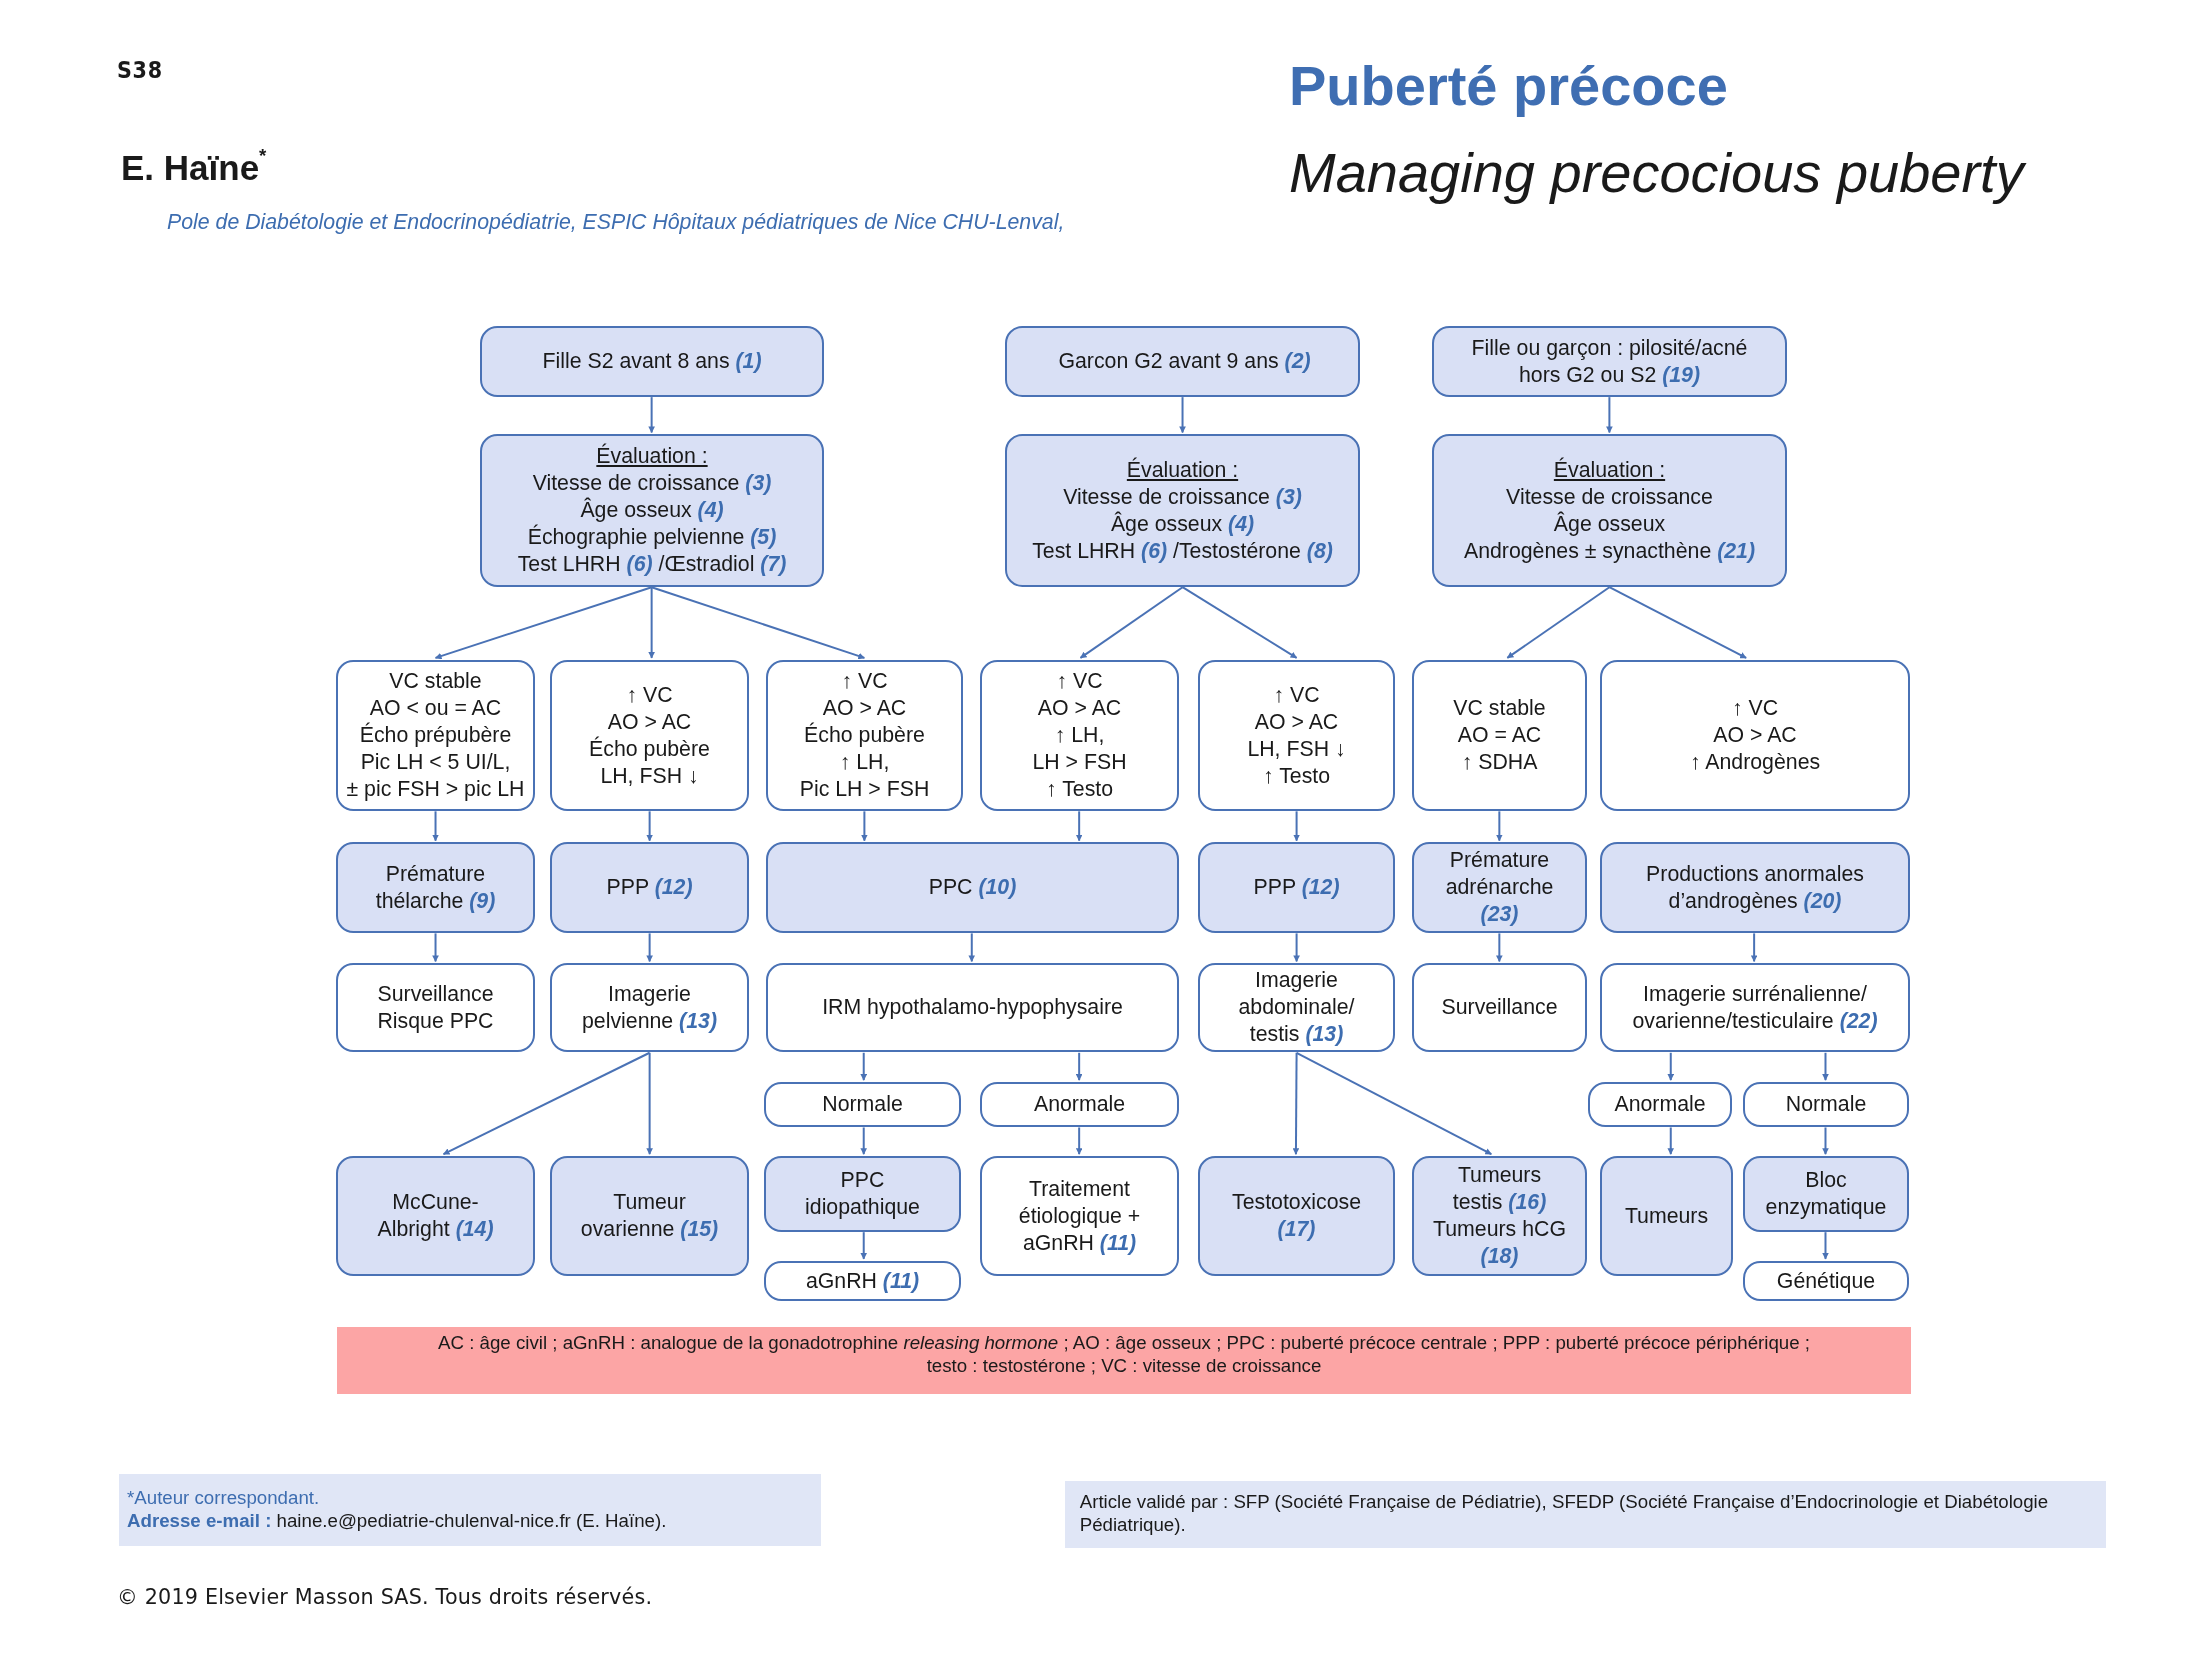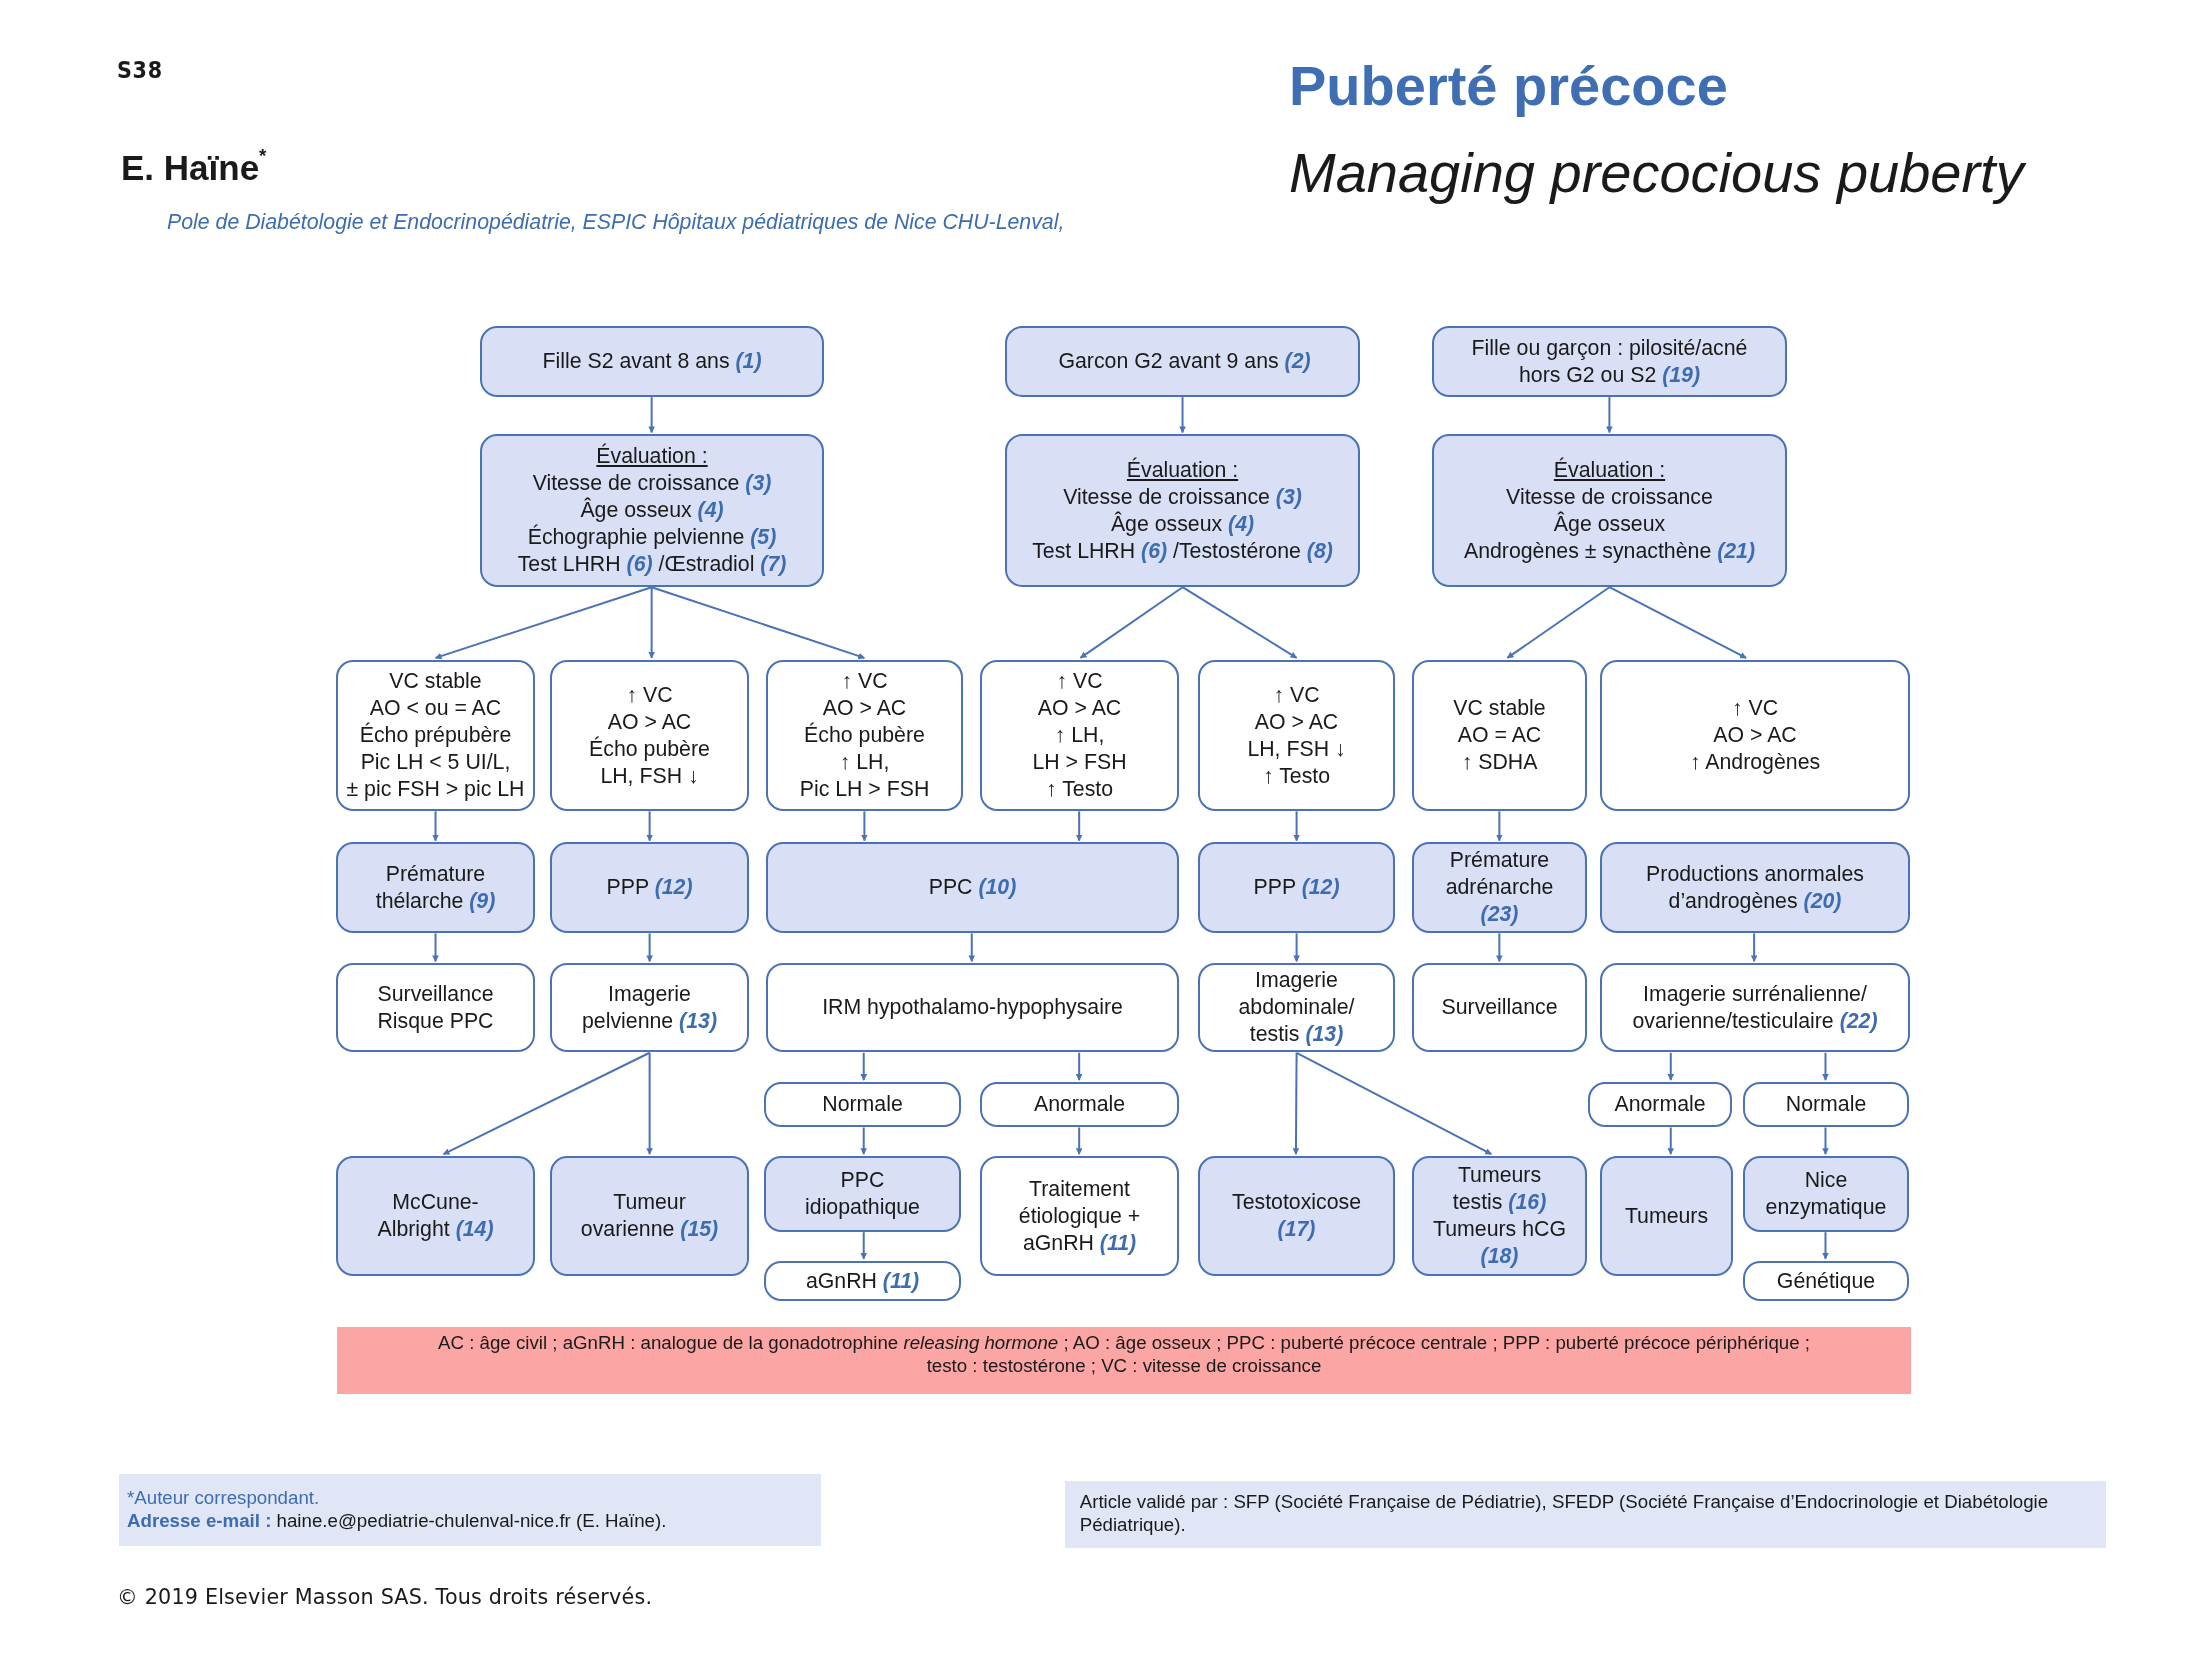--- a/index.html
+++ b/index.html
@@ -318,21 +318,21 @@
         <span class="line"><span class="ref">(18)</span></span>
       </div>
     </div>
     <div class="box fill" style="left: 1600px; top: 1156px; width: 133px; height: 120px;">
       <div>
         <span class="line"><span>Tumeurs</span></span>
       </div>
     </div>
     <div class="box fill" style="left: 1743px; top: 1156px; width: 166px; height: 76px;">
       <div>
-        <span class="line"><span>Nice</span></span>
+        <span class="line"><span>Bloc</span></span>
         <span class="line"><span>enzymatique</span></span>
       </div>
     </div>
     <div class="box plain" style="left: 764px; top: 1261px; width: 197px; height: 40px;">
       <div>
         <span class="line"><span>aGnRH </span><span class="ref">(11)</span></span>
       </div>
     </div>
     <div class="box plain" style="left: 1743px; top: 1261px; width: 166px; height: 40px;">
       <div>

